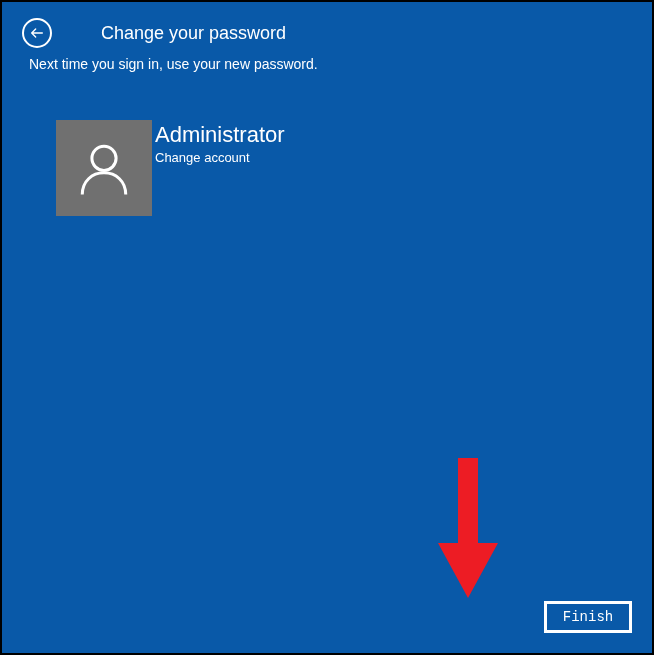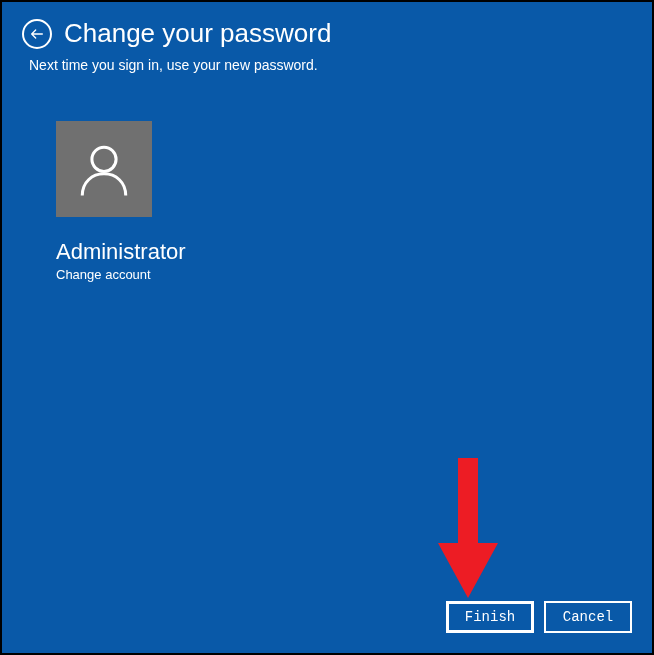--- a/index.html
+++ b/index.html
@@ -37,36 +37,36 @@
       align-items: center;
       justify-content: center;
       cursor: pointer;
       flex-shrink: 0;
     }
     .back-btn svg {
       width: 16px;
       height: 16px;
     }
     .title {
-      font-size: 26px;
+      font-size: 18px;
       font-weight: 300;
       color: #fff;
+      margin-left: 37px;
     }
     .subtitle {
       padding: 0 20px 0 27px;
       font-size: 14px;
       color: #fff;
       font-weight: 400;
     }
     .content {
       padding: 48px 54px;
       display: flex;
-      gap: 20px;
+      gap: 3px;
       align-items: flex-start;
-      flex-direction: column;
     }
     .avatar {
       width: 96px;
       height: 96px;
       background: #707070;
       display: flex;
       align-items: center;
       justify-content: center;
       flex-shrink: 0;
     }
@@ -137,20 +137,19 @@
       </svg>
     </div>
     <div class="user-info">
       <div class="username">Administrator</div>
       <div class="account-type">Change account</div>
     </div>
   </div>
 
   <div class="buttons">
     <button class="btn primary">Finish</button>
-    <button class="btn">Cancel</button>
   </div>
 
   <svg class="arrow-annotation" width="60" height="140">
     <rect x="20" y="0" width="20" height="90" fill="#ed1c24"></rect>
     <polygon points="0,85 60,85 30,140" fill="#ed1c24"></polygon>
   </svg>
 </div>
 
 </body></html>

